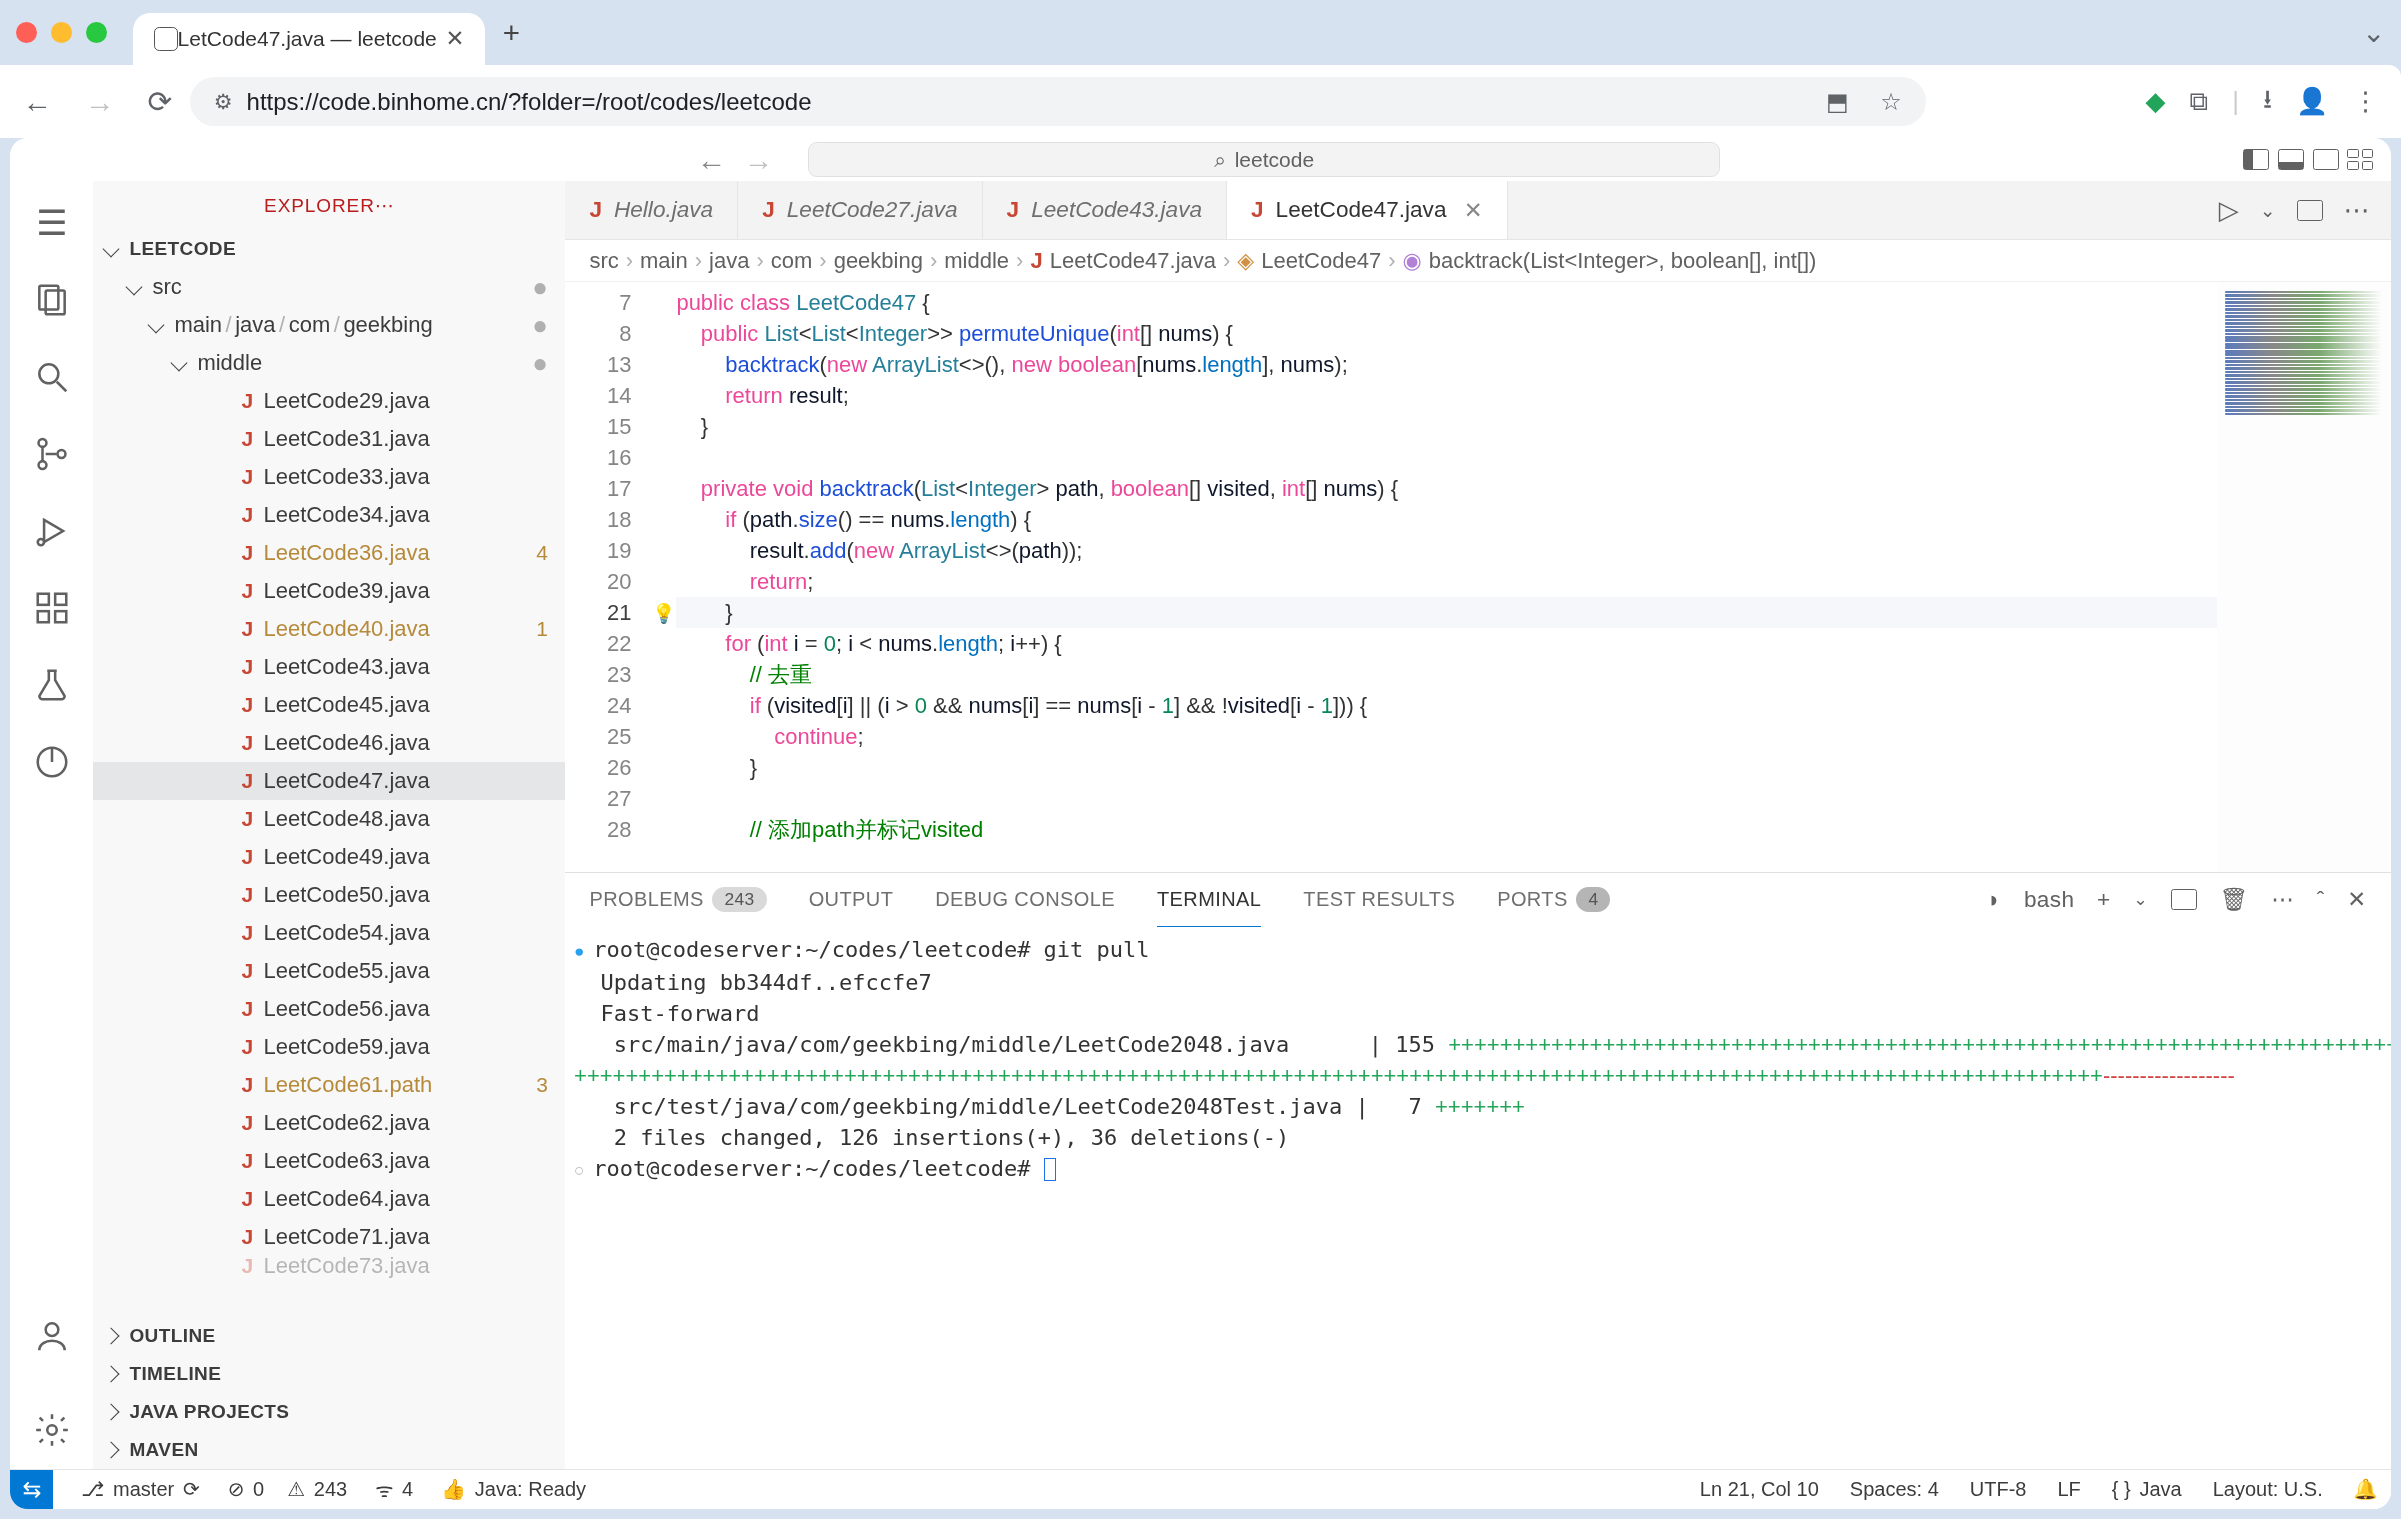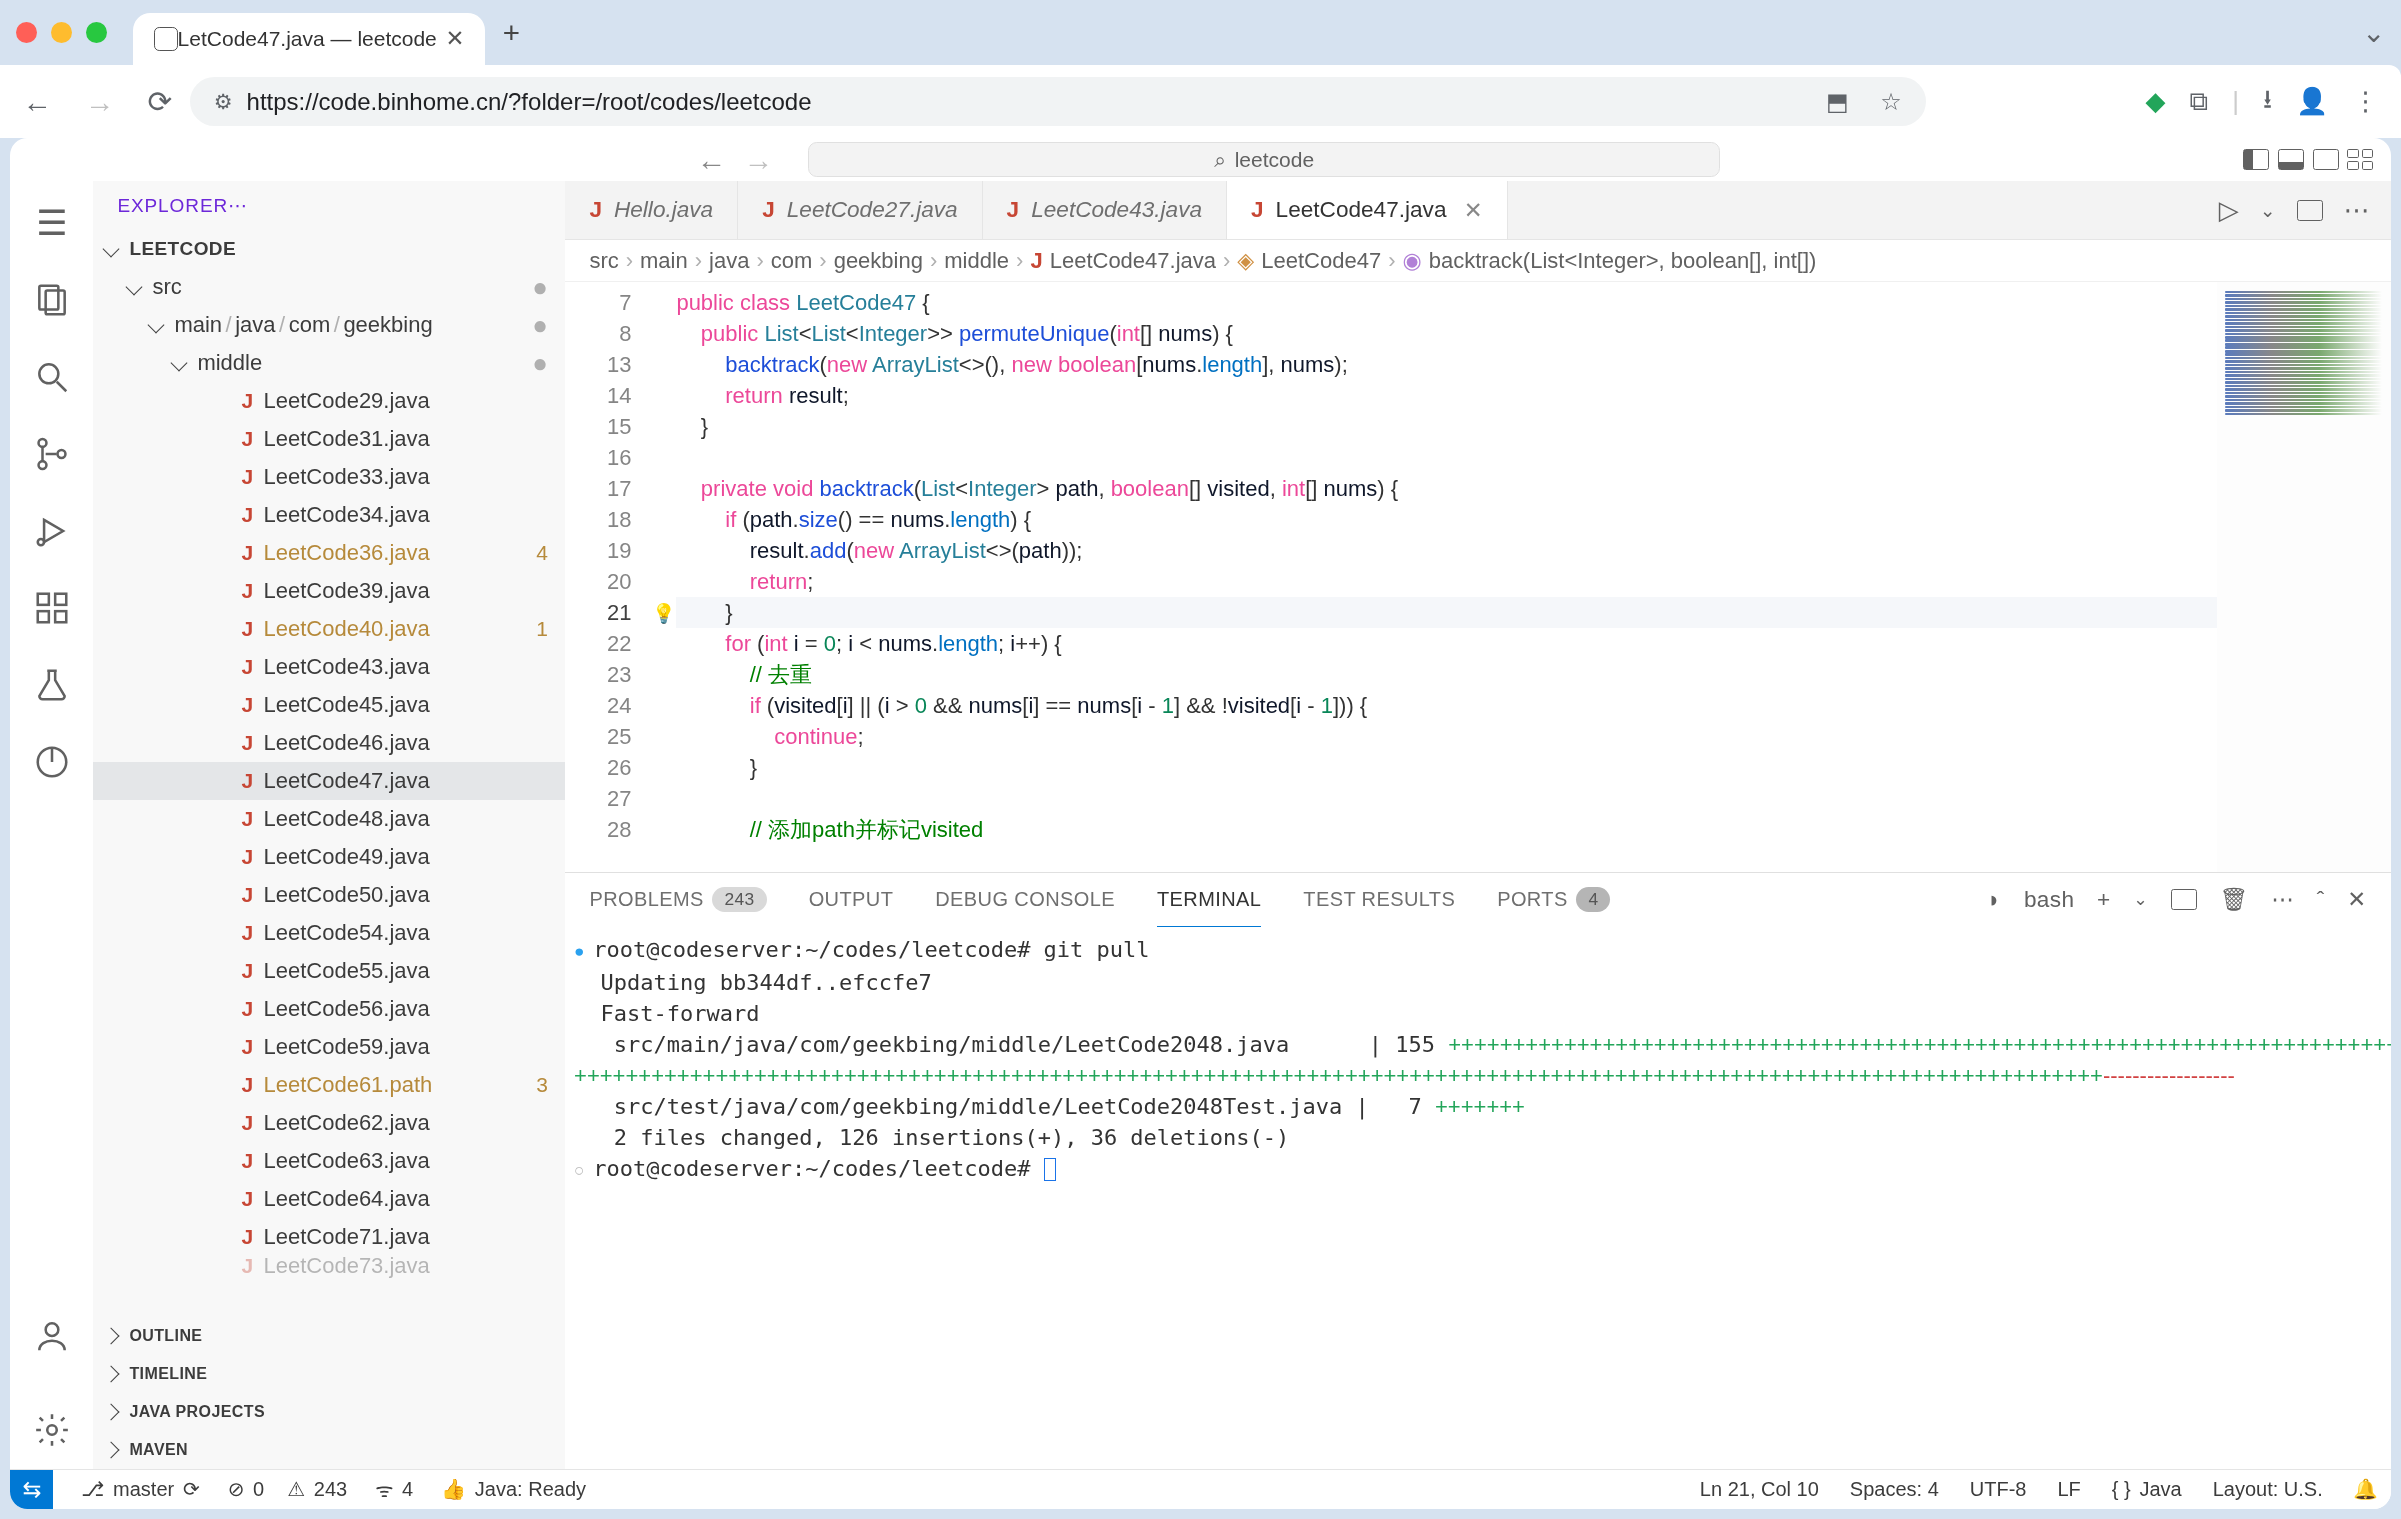--- a/index.html
+++ b/index.html
@@ -39,40 +39,40 @@
 .grid2 span { border: 1.7px solid #616161; border-radius:1.7px; }
 
 .main { flex: 1; display: flex; min-height: 0; }
 
 .activity { width: 83px; background: #fff; display: flex; flex-direction: column; align-items: center; padding-top: 21px; gap: 35px; color: #616161; }
 .activity .ico { width: 42px; height: 42px; display: flex; align-items: center; justify-content: center; font-size: 35px; }
 .activity svg { width: 38px; height: 38px; stroke: #616161; fill: none; stroke-width: 1.6; }
 .activity .push-bottom { margin-top: auto; margin-bottom: 17.4px; }
 
 .sidebar { width: 472px; background: #f8f8f8; display: flex; flex-direction: column; }
-.sb-header { height: 49px; display: flex; align-items: center; padding: 0 24px; color: #6d28d9; font-size: 19px; letter-spacing: 0.9px; justify-content: flex-start; }
+.sb-header { height: 49px; display: flex; align-items: center; padding: 0 24px; color: #b91c1c; font-size: 19px; letter-spacing: 0.9px; justify-content: center; }
 .sb-sect { flex: 1; overflow: hidden; display:flex; flex-direction:column; }
 .sb-title { height: 38px; display: flex; align-items: center; padding-left: 12px; font-weight: 700; font-size: 19px; color: #3c3c3c; letter-spacing: 0.4px; }
 .chev { display: inline-block; width: 12px; height: 12px; border-right: 1.7px solid #424242; border-bottom: 1.7px solid #424242; transform: rotate(45deg); margin-right: 12px; }
 .chev.right { transform: rotate(-45deg); }
 .tree { font-size: 22px; color: #3c3c3c; flex:1; overflow-y:auto; }
 .tree-row { height: 38px; display: flex; align-items: center; padding-right: 17.4px; }
 .tree-row .dot { margin-left: auto; color: #b0b0b0; font-size: 26px; }
 .tree-row .jicon { color: #c74634; font-weight: 700; margin-right: 10.4px; font-size: 21px; }
 .tree-row .label.git-mod { color: #b68a3b; }
 .tree-row .badge { margin-left: auto; color: #b68a3b; font-size: 21px; }
 .tree-row.selected { background: #e4e6e8; }
 .tree-row.pl1 { padding-left: 35px; }
 .tree-row.pl2 { padding-left: 57px; }
 .tree-row.pl3 { padding-left: 80px; }
 .tree-row.pl-file { padding-left: 148px; }
 .pathseg { color: #3c3c3c; }
 .pathseg .slash { color: #b0b0b0; margin: 0 3.5px; }
 .sb-bottom { }
-.sb-coll { height: 38px; display: flex; align-items: center; padding-left: 12px; font-size: 16px; font-weight: 700; color: #3c3c3c; letter-spacing: 0.4px; }
+.sb-coll { height: 38px; display: flex; align-items: center; padding-left: 12px; font-size: 19px; font-weight: 700; color: #3c3c3c; letter-spacing: 0.4px; }
 
 .editor-pane { flex: 1; display: flex; flex-direction: column; min-width: 0; }
 
 .tabs { height: 59px; background: #f3f3f3; display: flex; align-items: stretch; border-bottom: 0.9px solid #e5e5e5; }
 .tab { display: flex; align-items: center; padding: 0 24px; gap: 12px; color: #6f6f6f; font-size: 22.6px; border-right: 0.9px solid #e5e5e5; font-style: italic; }
 .tab.active { background: #fff; color: #333; font-style: normal; }
 .tab .j { color: #c74634; font-weight: 700; font-size: 22.6px; font-style: normal; }
 .tab .x { color: #888; font-size: 22.6px; margin-left: 5.2px; }
 .tabs-right { margin-left: auto; display: flex; align-items: center; gap: 21px; padding: 0 21px; color: #616161; font-size: 26px; }
 

